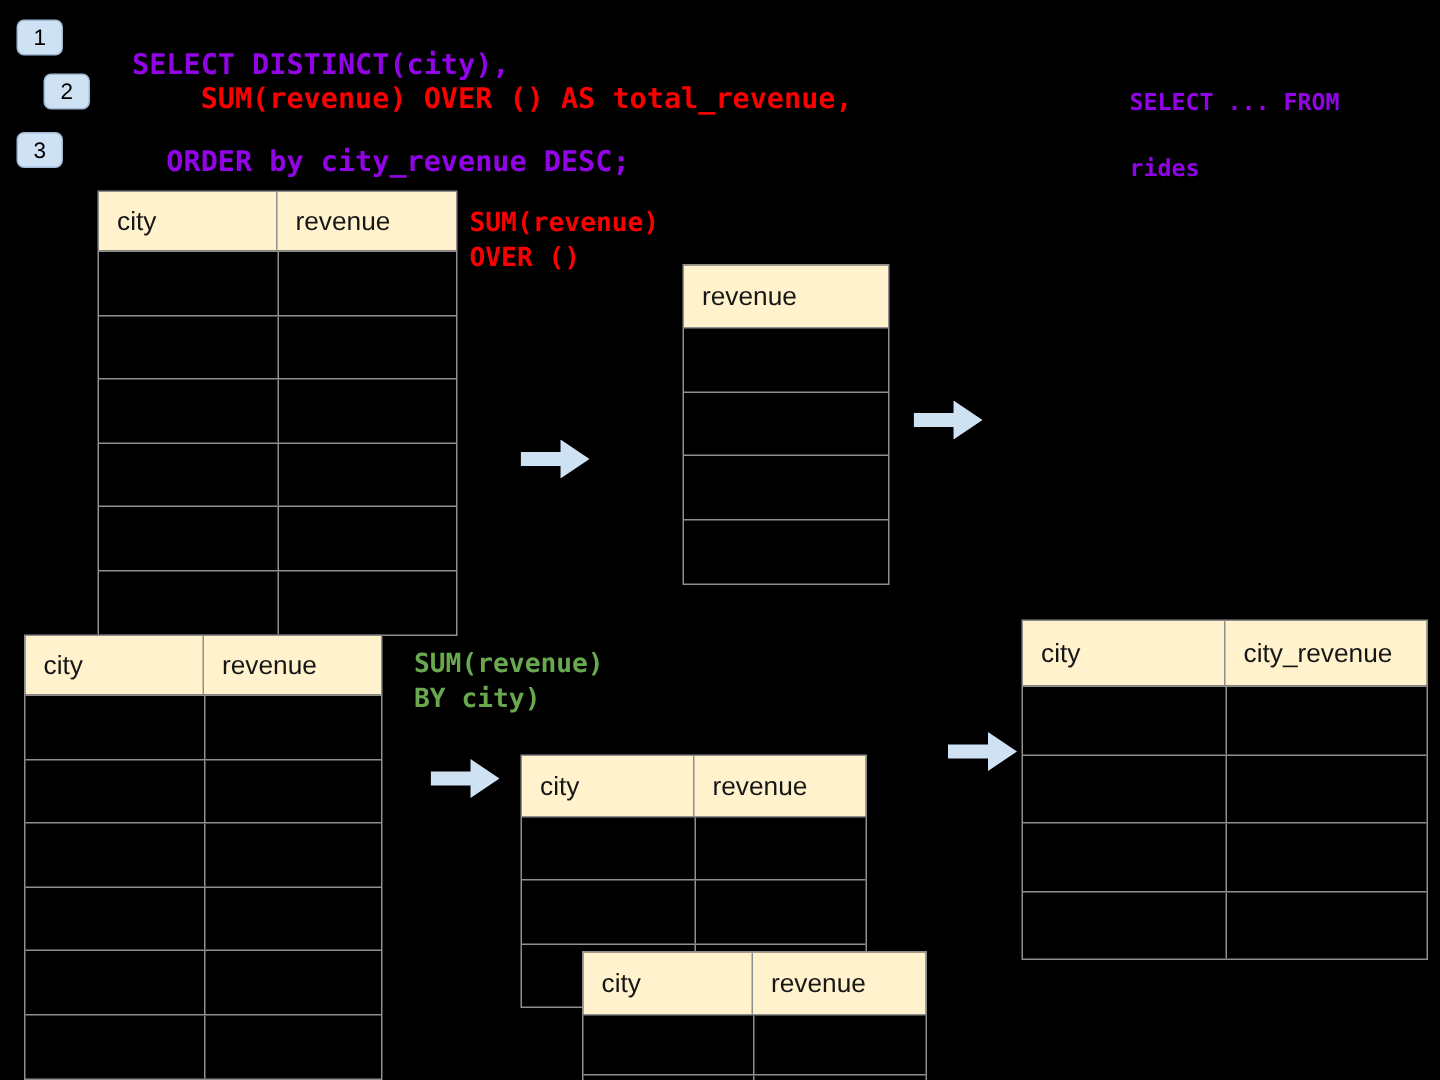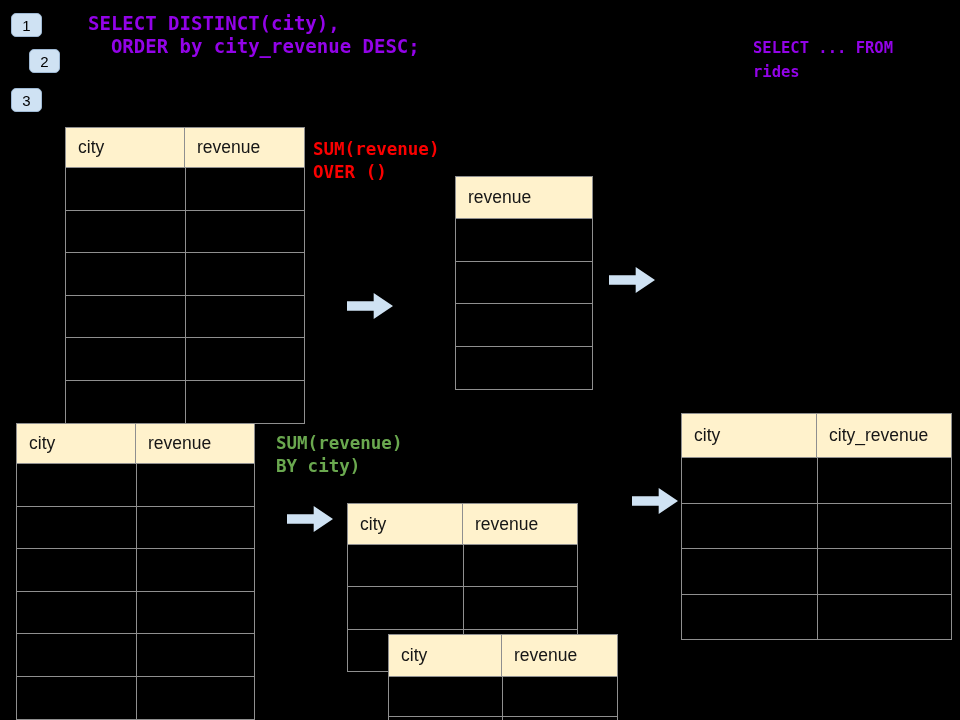--- a/index.html
+++ b/index.html
@@ -31,21 +31,21 @@
     font-family:"DejaVu Sans Mono", monospace; font-weight:bold;
     font-size:17.5px; line-height:22.5px; white-space:pre;
   }
   .label-total { left:313px; top:138px; }
   .label-partition { left:276px; top:432px; }
   .side-note {
     position:absolute; left:753px; top:36px;
     font-family:"DejaVu Sans Mono", monospace; font-weight:bold;
     font-size:15.5px; line-height:24px; white-space:pre;
   }
-  .c-purple { color:var(--purple,#9900ff); }
+  .c-purple { color:var(--purple,#9900ff);margin-top:20px; }
   .c-red    { color:var(--red,#ff0000); }
   .c-green  { color:var(--green,#6aa84f); }
 
   
   .tbl {
     position:absolute; box-sizing:content-box;
     border:1px solid var(--border,#8f8f8f); background:#000;
   }
   .tbl-head {
     display:flex; height:var(--hh);
@@ -74,21 +74,21 @@
 </style>
 </head>
 <body>
 
 <div class="stage">
 
   <div class="badge badge-1">1</div>
   <div class="badge badge-2">2</div>
   <div class="badge badge-3">3</div>
 
-  <div class="sql-code"><div class="code-line c-purple">SELECT DISTINCT(city),</div><div class="code-line c-purple">  ORDER by city_revenue DESC;</div></div>
+  <div class="sql-code"><div class="code-line c-purple">SELECT DISTINCT(city),</div><div class="code-line c-red">    SUM(revenue) OVER () AS total_revenue,</div><div class="code-line c-purple">  ORDER by city_revenue DESC;</div></div>
 
   <div class="side-note"><div class="code-line c-purple">SELECT ... FROM</div><div class="code-line c-purple">rides</div></div>
 
   <div class="code-label label-total"><div class="code-line c-red">SUM(revenue)</div><div class="code-line c-red">OVER ()</div></div>
 
   <div class="code-label label-partition"><div class="code-line c-green">SUM(revenue)</div><div class="code-line c-green">BY city)</div></div>
 
   <div class="tbl" style="left:65px; top:127px; width:238px; --hh:39px; --rh:41.6px; --c1:119px;">
       <div class="tbl-head">
         <div class="hcell colfix">city</div>

